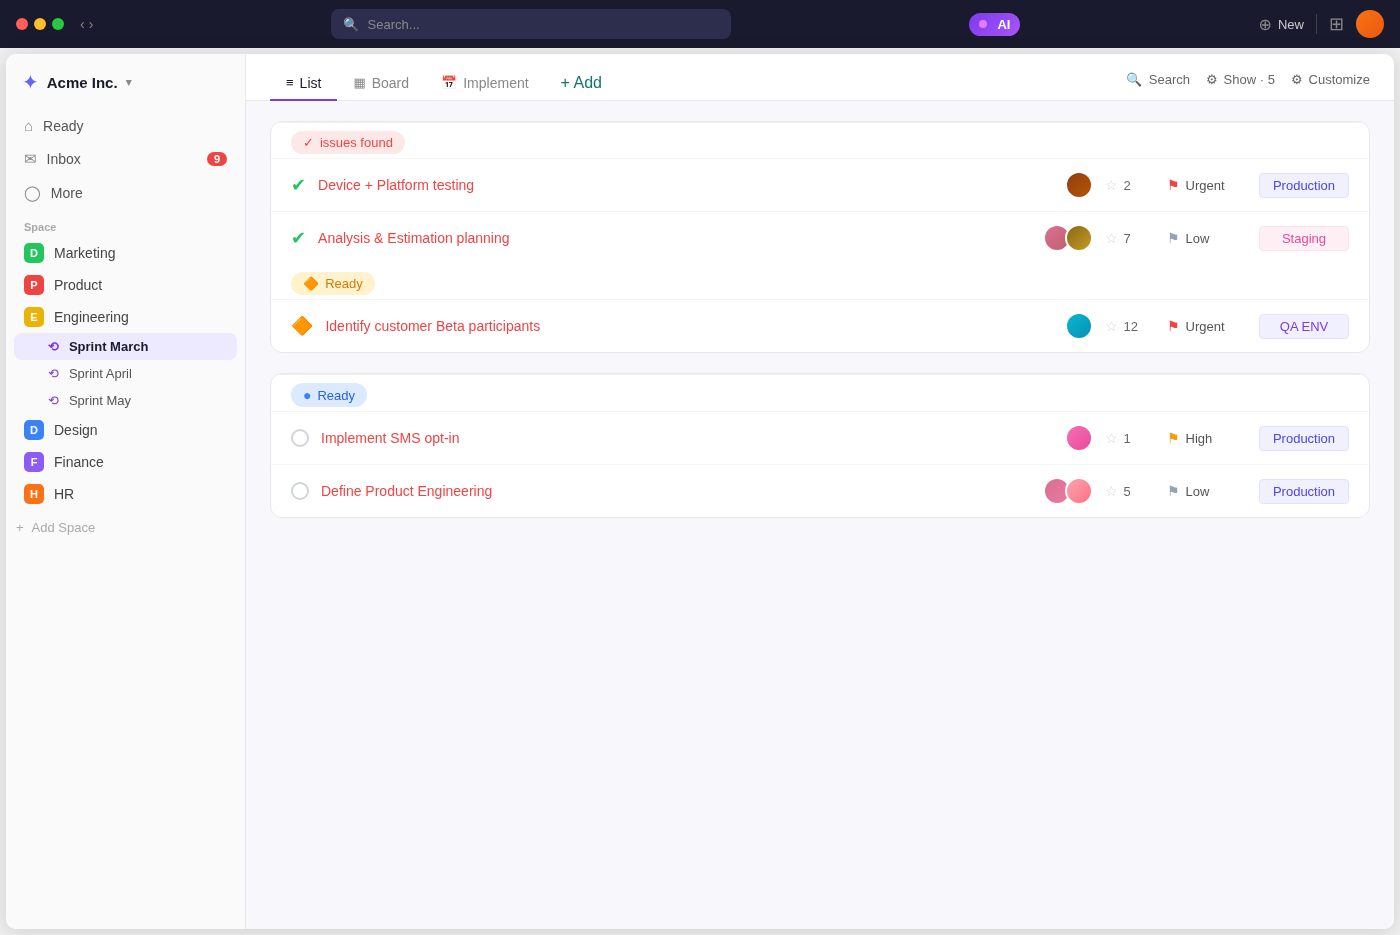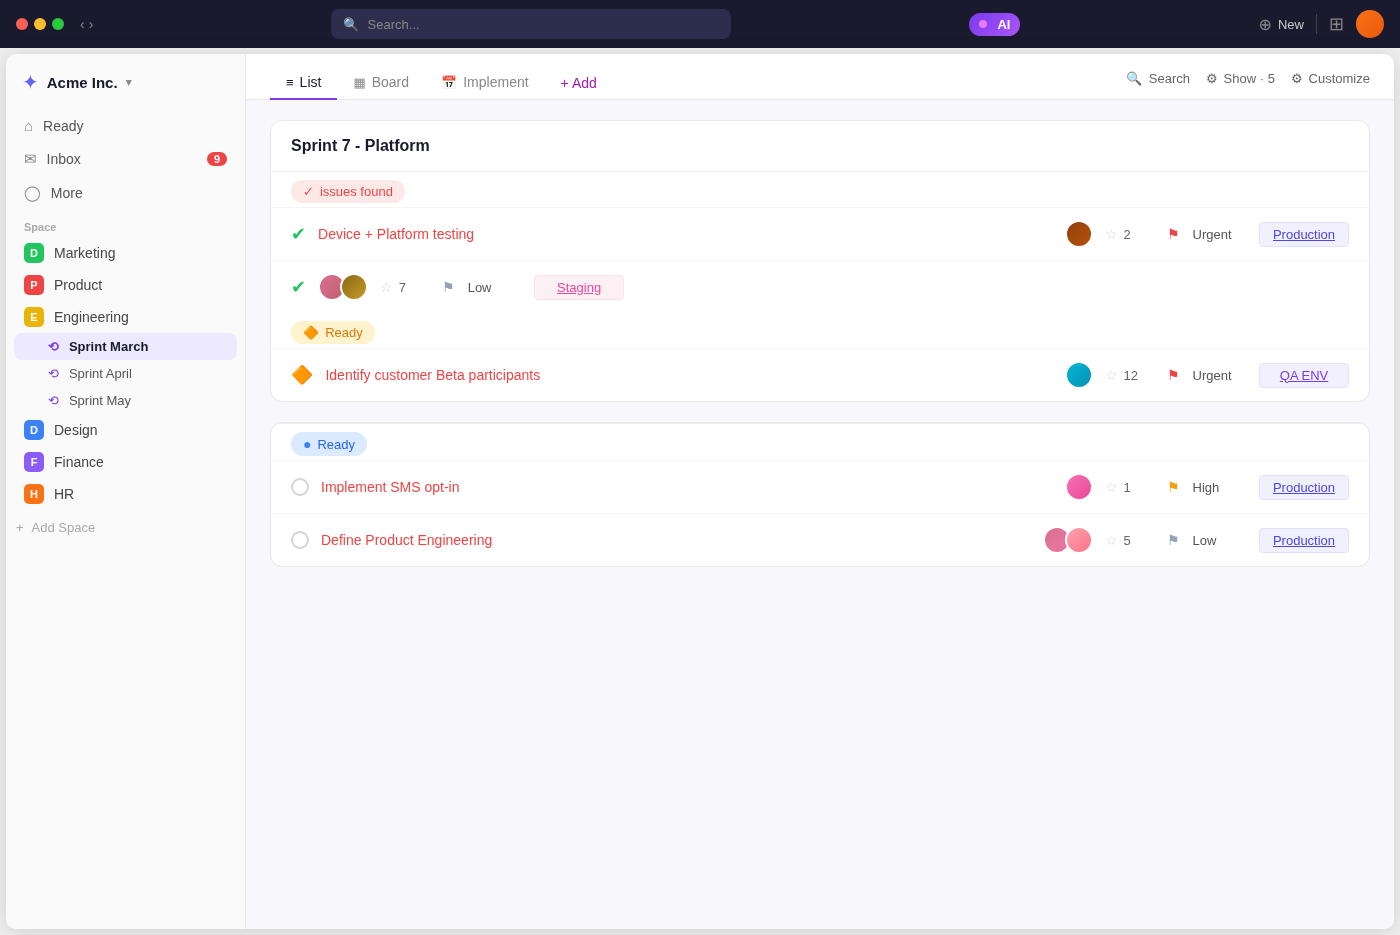--- a/index.html
+++ b/index.html
@@ -211,22 +211,22 @@
       border-bottom: 2px solid transparent;
       margin-bottom: -1px;
     }
     .tab.active { color: #1a1a2e; border-bottom-color: #7c3aed; font-weight: 500; }
     .tab-icon { font-size: 13px; }
     .tab-add {
       display: flex;
       align-items: center;
       gap: 6px;
       padding: 8px 16px;
-      font-size: 14px;
-      color: #a21caf;
+      font-size: 16px;
+      color: #0f766e;
       cursor: pointer;
     }
     .toolbar-right {
       margin-left: auto;
       display: flex;
       align-items: center;
       gap: 16px;
       padding-bottom: 8px;
     }
     .toolbar-action {
@@ -315,29 +315,28 @@
     }
     .task-avatar:first-child { margin-left: 0; }
     .task-stars { display: flex; align-items: center; gap: 6px; min-width: 50px; }
     .star-icon { color: #d1d5db; font-size: 14px; }
     .star-count { font-size: 13px; color: #666; }
     .task-priority { display: flex; align-items: center; gap: 6px; min-width: 80px; }
     .priority-flag { font-size: 14px; }
     .flag-urgent { color: #ef4444; }
     .flag-high { color: #f59e0b; }
     .flag-low { color: #94a3b8; }
-    .priority-text { font-size: 13px; color: #555; margin-left: 7px; }
+    .priority-text { font-size: 13px; color: #555; }
     .task-env {
       min-width: 90px;
       padding: 4px 12px;
       border-radius: 4px;
       font-size: 13px;
       font-weight: 500;
       text-align: center;
-      text-decoration: underline;
     }
     .env-production { background: #f0f0ff; color: #4f46e5; border: 1px solid #e0e0ff; }
     .env-staging { background: #fff0f5; color: #ec4899; border: 1px solid #ffe0ef; }
     .env-qa { background: #f0f0ff; color: #7c3aed; border: 1px solid #e8e0ff; }
 
     
     .av-brown { background: #92400e; color: white; }
 
     ::-webkit-scrollbar { width: 4px; height: 4px; }
     ::-webkit-scrollbar-track { background: transparent; }
@@ -477,23 +476,20 @@
         <button class="toolbar-action">
           <span>⚙</span>
           <span>Customize</span>
         </button>
       </div>
     </div>
 
     <div class="content-area">
 
       <div class="sprint-section">
-        <div class="sprint-header">
-          <span>Sprint  7  - Platform</span>
-        </div>
         <div class="sprint-divider"></div>
 
         <div class="status-section">
           <span class="status-badge status-issues">
             <span>✓</span>
             <span>issues found</span>
           </span>
         </div>
 
         <div class="task-row">
@@ -508,20 +504,21 @@
           </div>
           <div class="task-priority">
             <span class="priority-flag flag-urgent">⚑</span>
             <span class="priority-text">Urgent</span>
           </div>
           <div class="task-env env-production">Production</div>
         </div>
 
         <div class="task-row">
           <span class="task-check check-done">✔</span>
+          <span class="task-name">Analysis &amp; Estimation planning</span>
           <div class="task-avatars">
             <div class="task-avatar" style="background: linear-gradient(135deg, #db7093, #c0606e);"></div>
             <div class="task-avatar" style="background: linear-gradient(135deg, #8B6914, #c49a28);"></div>
           </div>
           <div class="task-stars">
             <span class="star-icon">☆</span>
             <span class="star-count">7</span>
           </div>
           <div class="task-priority">
             <span class="priority-flag flag-low">⚑</span>

